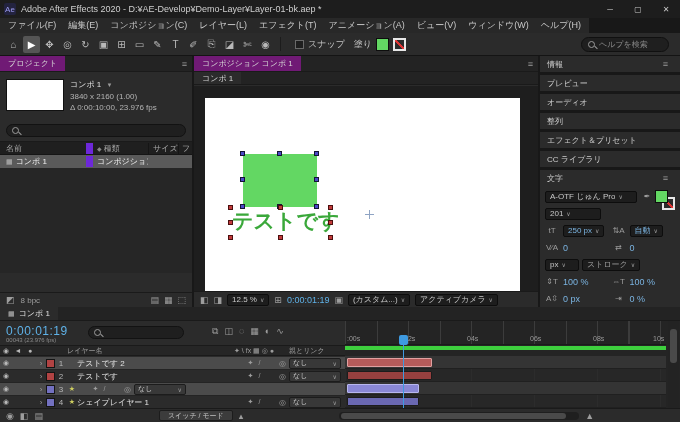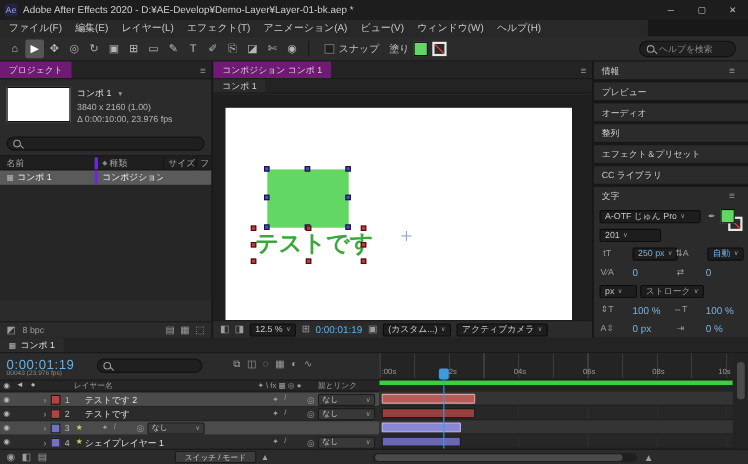--- a/index.html
+++ b/index.html
@@ -42,21 +42,21 @@
 .proj-info{display:flex;gap:6px;padding:7px 6px;height:48px}
 .thumb{width:58px;height:32px;background:#fff;border:1px solid #111;flex:none}
 .meta{font-size:8px;color:#b5b5b5;line-height:11px;overflow:hidden;white-space:nowrap}
 .meta-name{color:#e0e0e0}
 .searchrow{display:flex;align-items:center;gap:4px;margin:4px 6px;height:13px;background:#1f1f1f;border:1px solid #121212;border-radius:7px;padding:0 5px}
 .searchfield{flex:1;height:100%}
 .ptable{margin-top:4px;border-top:1px solid #1a1a1a;height:132px;background:#262626}
 .phead,.prow{display:flex;align-items:center;height:13px;font-size:8px}
 .phead{background:#1f1f1f;border-bottom:1px solid #151515;color:#a8a8a8}
 .c-name{width:86px;padding-left:6px;display:flex;align-items:center;gap:3px;overflow:hidden;white-space:nowrap}
-.c-type{width:62px;border-left:3px solid #6d28d9;padding-left:4px;display:flex;align-items:center;gap:2px;overflow:hidden;white-space:nowrap}
+.c-type{width:62px;border-left:7px solid #6d28d9;padding-left:4px;display:flex;align-items:center;gap:2px;overflow:hidden;white-space:nowrap}
 .c-size{width:30px;border-left:1px solid #151515;padding-left:4px;overflow:hidden;white-space:nowrap}
 .c-extra{flex:1;border-left:1px solid #151515;padding-left:3px;overflow:hidden}
 .prow.selected{background:#5a5a5a;color:#f0f0f0}
 .pfoot{position:absolute;bottom:0;left:0;right:0;height:15px;background:#2b2b2b;border-top:1px solid #1a1a1a;display:flex;align-items:center;gap:6px;padding:0 6px;font-size:8px;color:#9d9d9d}
 .pficon{font-size:9px;color:#9d9d9d}
 .pfoot .right{margin-left:auto;display:flex;gap:5px}
 
 
 .compp{left:194px;width:344px}
 .viewer-tabs{height:13px;background:#232323;display:flex;border-bottom:1px solid #1a1a1a}
@@ -79,21 +79,21 @@
 .rightcol{position:absolute;left:540px;top:0;width:140px;height:251px;display:flex;flex-direction:column;gap:3px}
 .rtab{height:16px;background:#2b2b2b;display:flex;align-items:center;padding:0 7px;font-size:8px;color:#cfcfcf;flex:none}
 .charpanel{flex:1;background:#2b2b2b;display:flex;flex-direction:column;min-height:0}
 .charbody{position:relative;flex:1;padding:3px 5px;display:flex;flex-direction:column;gap:2px}
 .crow{display:flex;align-items:center;gap:3px;height:15px;flex:none}
 .cicon{color:#9d9d9d;font-size:8px;width:14px;flex:none;text-align:center}
 .hot{color:#7ab3e0}
 .swatchstack{position:absolute;right:5px;top:4px;width:20px;height:20px}
 .swfill{position:absolute;left:0;top:0;width:13px;height:13px;border:1px solid #0d0d0d}
 .swstroke{position:absolute;right:0;bottom:0;width:13px;height:13px;border:2px solid #e8e8e8;background:linear-gradient(45deg,transparent 44%,#d33 44%,#d33 56%,transparent 56%),#2b2b2b}
-.cell{display:flex;align-items:center;gap:16px;width:50%}
+.cell{display:flex;align-items:center;gap:4px;width:50%}
 
 
 .tl{position:absolute;left:0;top:307px;width:680px;height:115px;background:#2b2b2b}
 .tl-tabbar{height:14px;background:#232323;display:flex;border-bottom:1px solid #1a1a1a}
 .tl-tab{display:flex;align-items:center;gap:4px;padding:0 8px;background:#2b2b2b;font-size:8px;color:#e0e0e0}
 .tl-left{position:absolute;left:0;top:14px;width:345px;bottom:14px}
 .tl-timecode{position:absolute;left:6px;top:3px;font-size:12px;color:#5fb2e8;letter-spacing:.5px}
 .tl-frameinfo{position:absolute;left:6px;top:16px;font-size:6px;color:#8a8a8a}
 .tl-search{position:absolute;left:88px;top:5px;width:96px;height:13px;background:#1f1f1f;border:1px solid #121212;border-radius:7px;display:flex;align-items:center;gap:4px;padding:0 5px}
 .tl-icons{position:absolute;left:212px;top:5px;display:flex;gap:6px}
@@ -146,20 +146,21 @@
     <div class="winbtns">
       <span class="winbtn">─</span>
       <span class="winbtn">▢</span>
       <span class="winbtn">✕</span>
     </div>
   </div>
 
   <div class="menubar">
     <span class="menu-item">ファイル(F)</span>
     <span class="menu-item">編集(E)</span>
+    <span class="menu-item">コンポジション(C)</span>
     <span class="menu-item">レイヤー(L)</span>
     <span class="menu-item">エフェクト(T)</span>
     <span class="menu-item">アニメーション(A)</span>
     <span class="menu-item">ビュー(V)</span>
     <span class="menu-item">ウィンドウ(W)</span>
     <span class="menu-item">ヘルプ(H)</span>
   </div>
 
   <div class="toolbar">
     <span class="tool">⌂</span>

